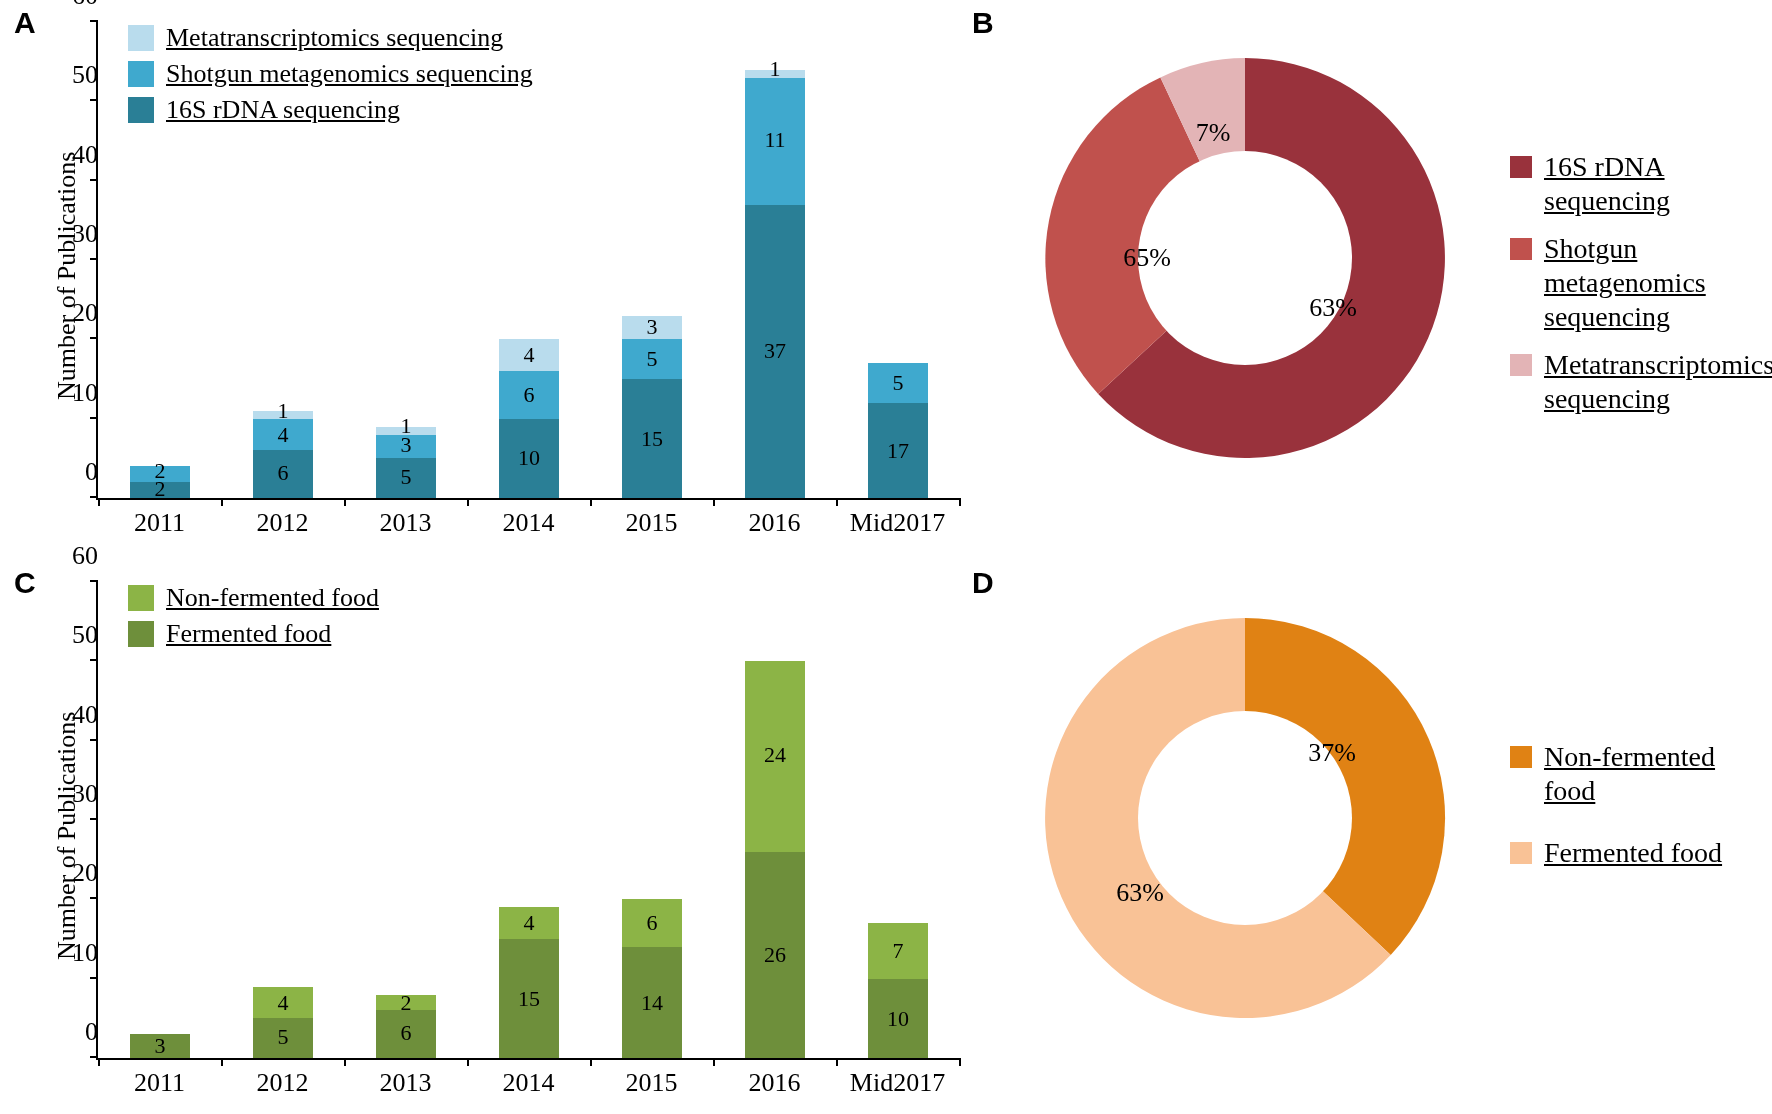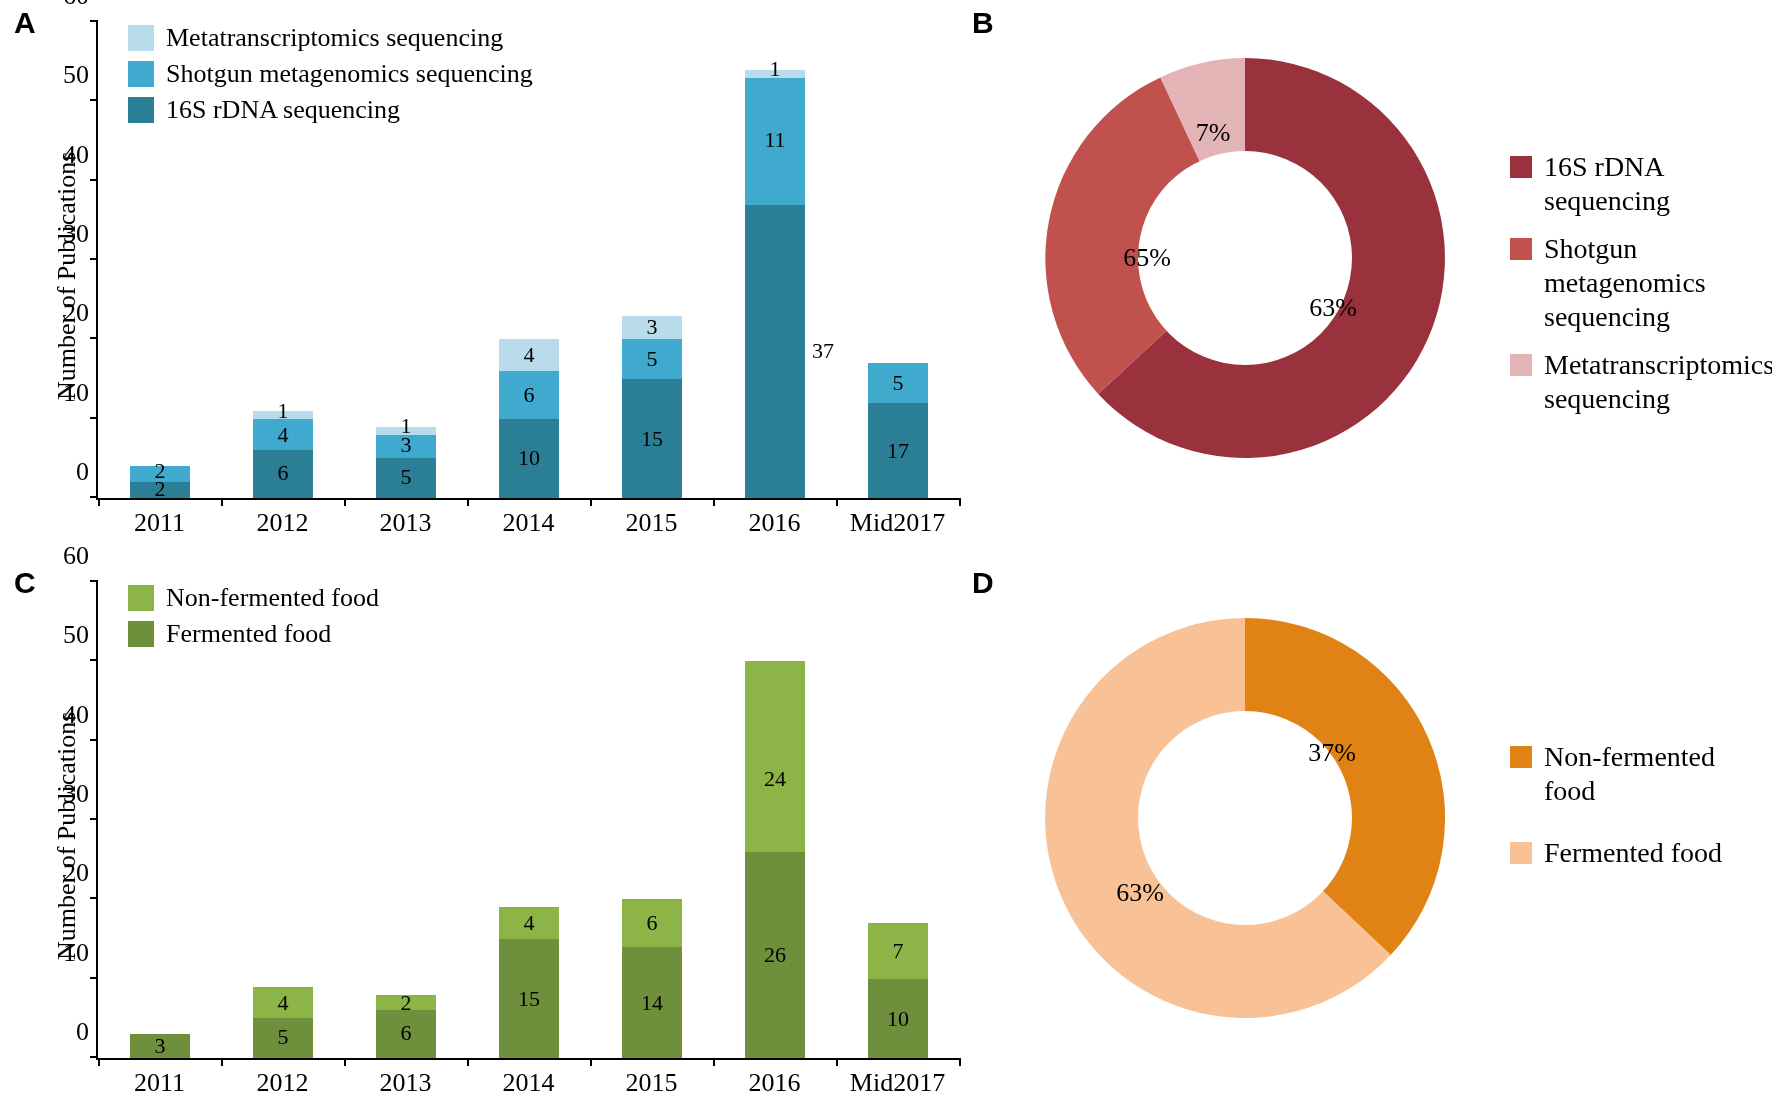--- a/index.html
+++ b/index.html
@@ -39,21 +39,20 @@
   }
   .plot-area {
     position: absolute;
     border-left: 2px solid #000;
     border-bottom: 2px solid #000;
     box-sizing: content-box;
   }
   .ytick {
     position: absolute;
     right: 100%;
-    margin-right: 9px;
     font-size: 26px;
     line-height: 26px;
     transform: translateY(-13px);
     white-space: nowrap;
   }
   .ytick-mark {
     position: absolute;
     right: 100%;
     width: 8px;
     height: 2px;
@@ -93,20 +92,21 @@
     line-height: 22px;
     color: #000;
   }
   .legend {
     position: absolute;
   }
   .legend-row {
     display: flex;
     align-items: center;
     margin-bottom: 8px;
+    text-decoration: underline;
   }
   .legend-swatch {
     width: 26px;
     height: 26px;
     margin-right: 12px;
     flex: 0 0 auto;
   }
   .legend-text {
     font-size: 26px;
     line-height: 28px;
@@ -242,21 +242,21 @@
         <div class="bar-seg" style="bottom:158.7px; height:23.8px; background:#b9dced;"></div>
         <div class="bar-label" style="bottom:48px;">15</div>
         <div class="bar-label" style="bottom:128px;">5</div>
         <div class="bar-label" style="bottom:160px;">3</div>
       </div>
 
       <div class="bar-group" style="left:647px; width:60px; height:428.4px;">
         <div class="bar-seg" style="bottom:0; height:293.5px; background:#2a7f96;"></div>
         <div class="bar-seg" style="bottom:293.5px; height:126.9px; background:#3fa9ce;"></div>
         <div class="bar-seg" style="bottom:420.4px; height:7.9px; background:#b9dced;"></div>
-        <div class="bar-label" style="bottom:136px;margin-left:48px;">37</div>
+        <div class="bar-label" style="bottom:136px;">37</div>
         <div class="bar-label" style="bottom:347px;">11</div>
         <div class="bar-label" style="bottom:418px;">1</div>
       </div>
 
       <div class="bar-group" style="left:770px; width:60px; height:134.9px;">
         <div class="bar-seg" style="bottom:0; height:95.2px; background:#2a7f96;"></div>
         <div class="bar-seg" style="bottom:95.2px; height:39.7px; background:#3fa9ce;"></div>
         <div class="bar-label" style="bottom:36px;">17</div>
         <div class="bar-label" style="bottom:104px;">5</div>
       </div>
@@ -397,21 +397,21 @@
         <div class="bar-seg" style="bottom:0; height:111.1px; background:#6e8f3b;"></div>
         <div class="bar-seg" style="bottom:111.1px; height:47.6px; background:#8cb446;"></div>
         <div class="bar-label" style="bottom:44px;">14</div>
         <div class="bar-label" style="bottom:124px;">6</div>
       </div>
 
       <div class="bar-group" style="left:647px; width:60px; height:396.7px;">
         <div class="bar-seg" style="bottom:0; height:206.3px; background:#6e8f3b;"></div>
         <div class="bar-seg" style="bottom:206.3px; height:190.4px; background:#8cb446;"></div>
         <div class="bar-label" style="bottom:92px;">26</div>
-        <div class="bar-label" style="bottom:268px;">24</div>
+        <div class="bar-label" style="bottom:292px;">24</div>
       </div>
 
       <div class="bar-group" style="left:770px; width:60px; height:134.9px;">
         <div class="bar-seg" style="bottom:0; height:79.3px; background:#6e8f3b;"></div>
         <div class="bar-seg" style="bottom:79.3px; height:55.6px; background:#8cb446;"></div>
         <div class="bar-label" style="bottom:28px;">10</div>
         <div class="bar-label" style="bottom:96px;">7</div>
       </div>
     </div>
 

